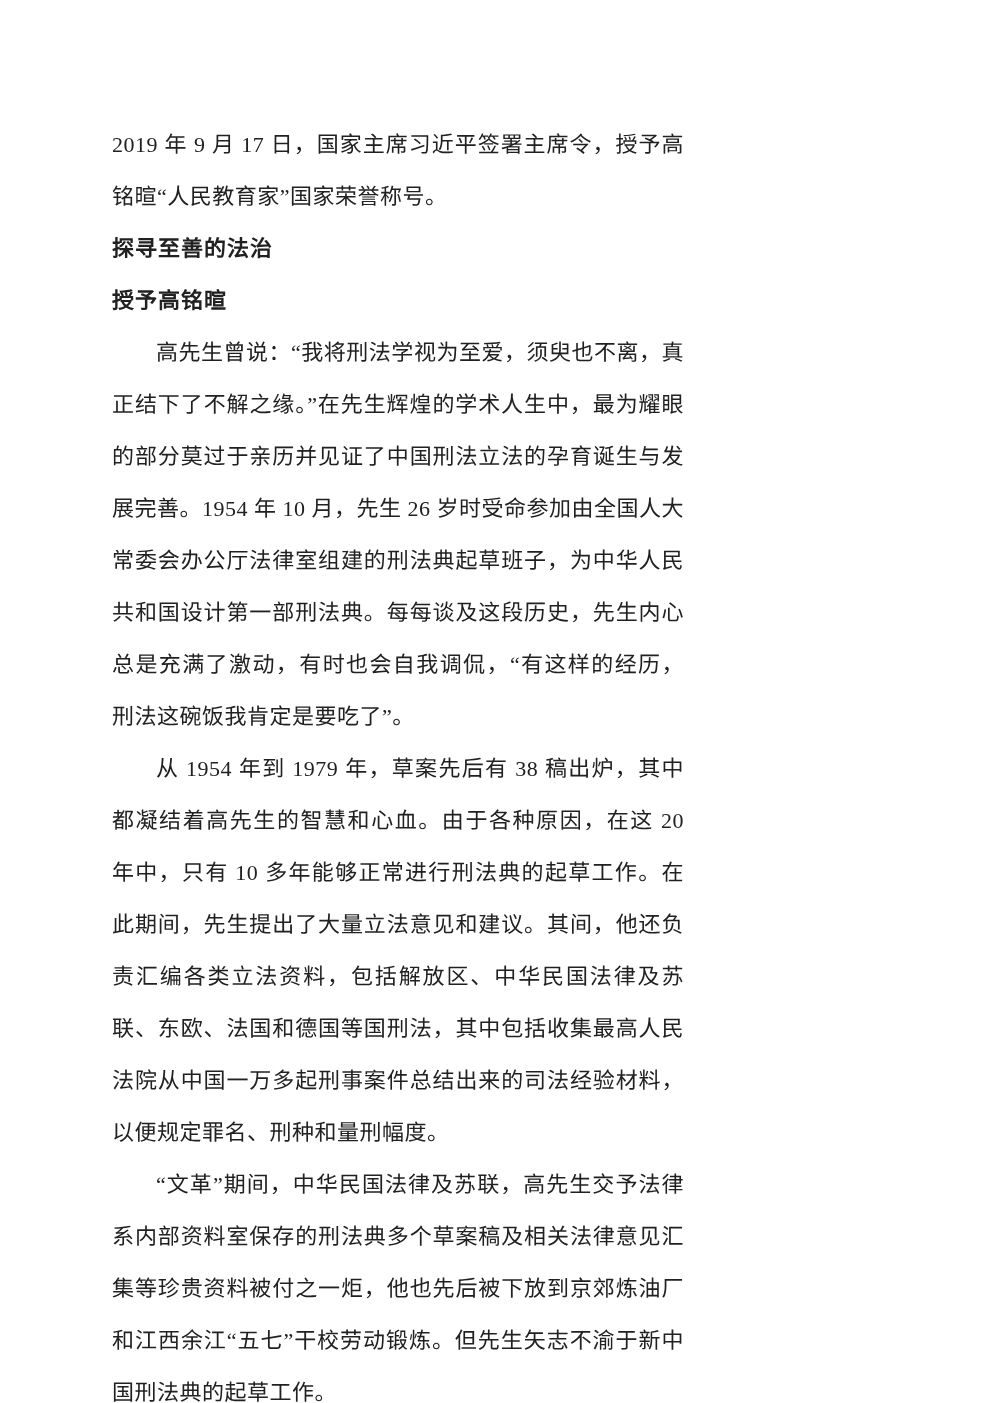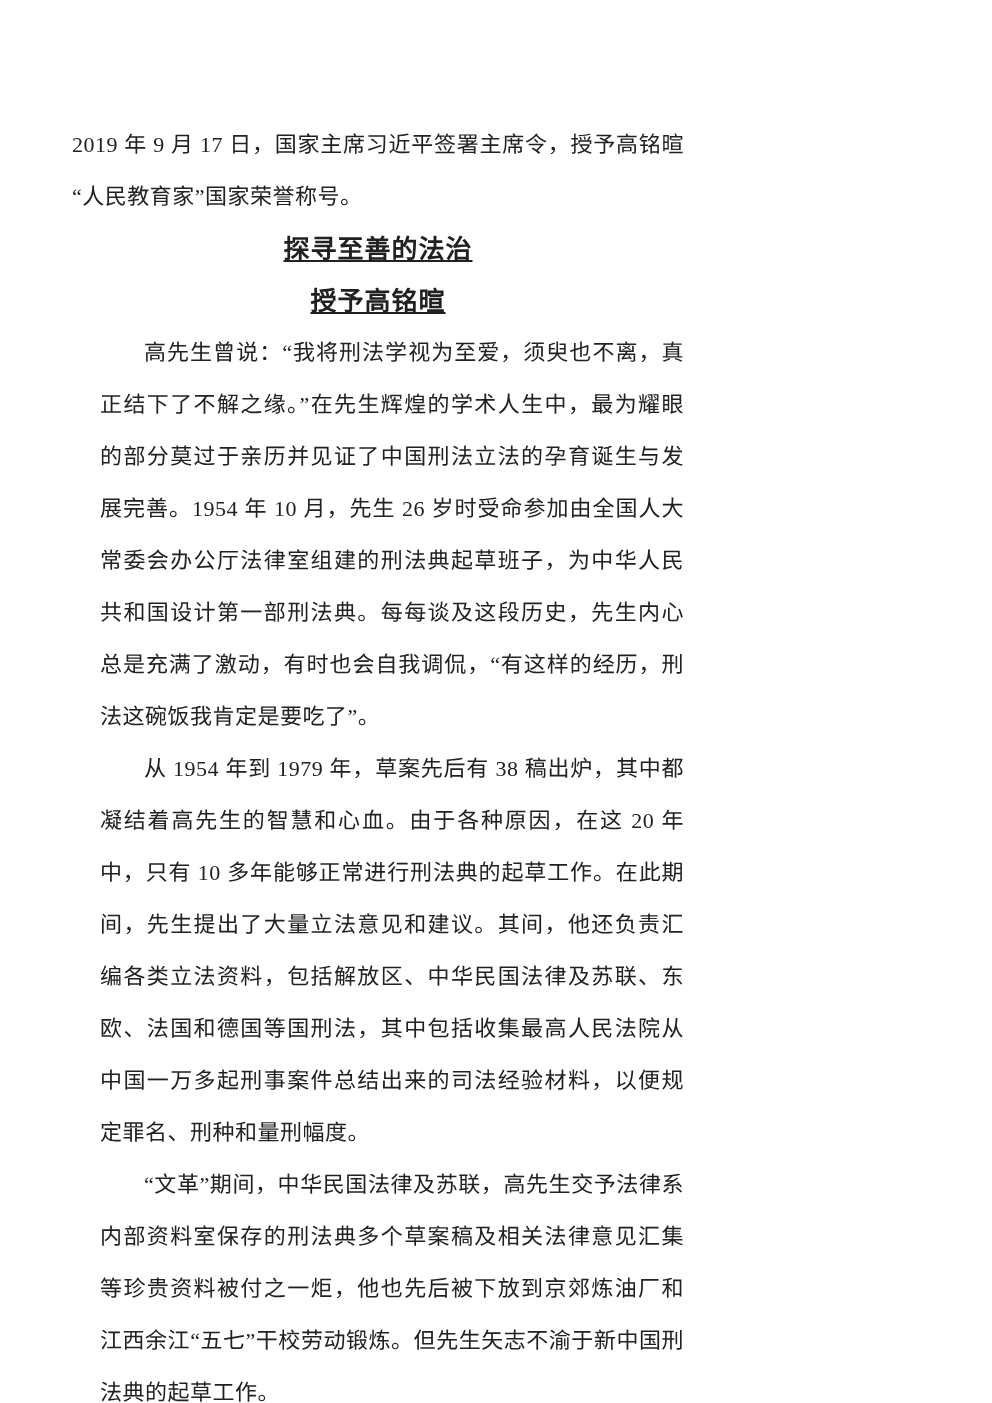--- a/index.html
+++ b/index.html
@@ -12,43 +12,41 @@
     background: #ffffff;
     font-family: "Liberation Serif", "DejaVu Serif", serif;
     color: #212121;
     overflow: hidden;
   }
   .page {
     box-sizing: border-box;
     width: 836px;
     height: 1403px;
     background: #ffffff;
-    padding: 119px 152px 0 72px;
+    padding: 119px 152px 0 112px;
   }
   .body-para {
     margin: 0;
     font-size: 22px;
     line-height: 52px;
     text-align: justify;
     font-weight: 400;
     letter-spacing: 0.5px;
   }
   .body-para.indent {
     text-indent: 2em;
-    margin-left: 28px;
   }
   .doc-heading {
     margin: 0;
-    font-size: 26px;
+    font-size: 22px;
     line-height: 52px;
-    text-align: center;
+    text-align: left;
     font-weight: 700;
     font-family: "Liberation Sans", "DejaVu Sans", sans-serif;
     letter-spacing: 1px;
-    text-decoration: underline;
   }
 </style>
 </head>
 <body>
 
 <div class="page">
   <p class="body-para">2019 年 9 月 17 日，国家主席习近平签署主席令，授予高铭暄“人民教育家”国家荣誉称号。</p>
 
   <h2 class="doc-heading">探寻至善的法治</h2>
 

